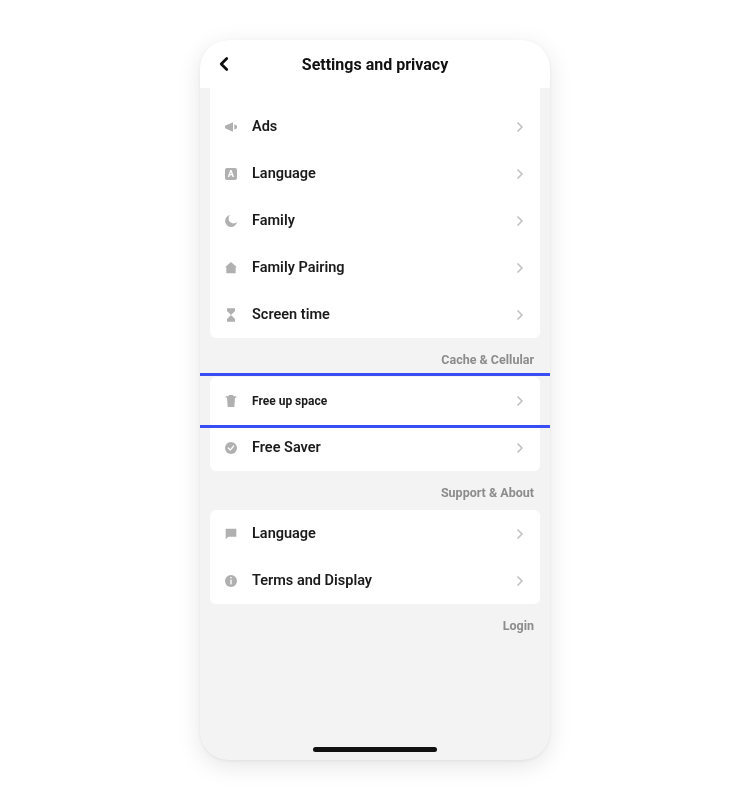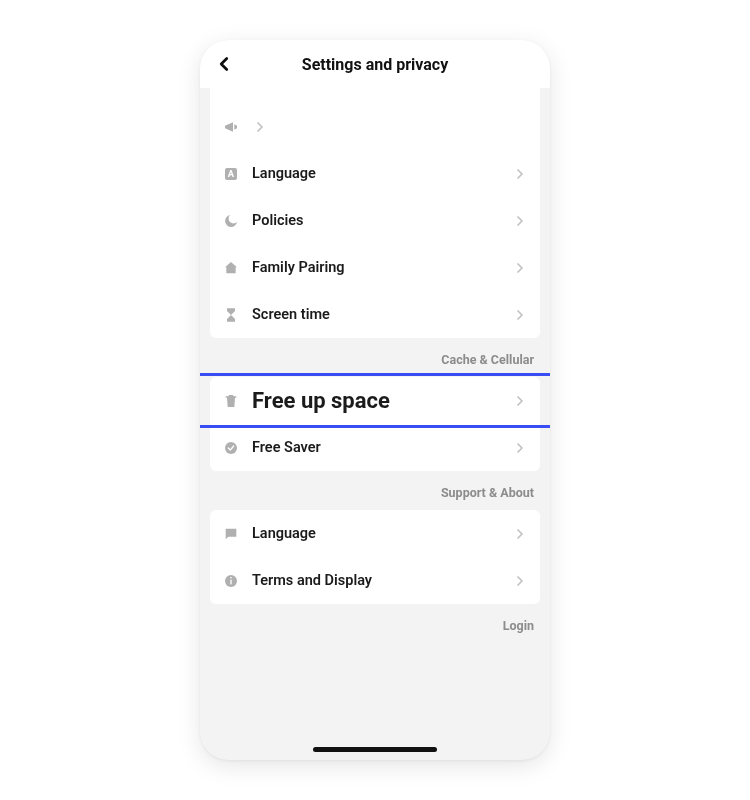--- a/index.html
+++ b/index.html
@@ -107,21 +107,21 @@
     position: absolute;
     border: 3.5px solid #3a4df3;
     border-radius: 28px;
     pointer-events: none;
     left: -36px;
     right: -36px;
     top: -4px;
     bottom: -4px;
   }
   .highlight-row .label {
-    font-size: 22px;
+    font-size: 12px;
     font-weight: 700;
   }
   .home-indicator {
     position: absolute;
     bottom: 8px;
     left: 50%;
     transform: translateX(-50%);
     width: 124px;
     height: 5px;
     background: #111;
@@ -154,20 +154,21 @@
           </span>
 
         </div>
 
         <div class="row">
           <span class="icon">
             <svg width="16" height="16" viewBox="0 0 24 24" fill="currentColor">
                 <path d="M3 10v4l12 5V5L3 10zM17 8v8l4-2V10l-4-2z"></path>
               </svg>
           </span>
+          <span class="label">Ads</span>
           <span class="chev">
             <svg width="16" height="16" viewBox="0 0 24 24" fill="none" stroke="currentColor" stroke-width="2.5" stroke-linecap="round" stroke-linejoin="round">
                 <polyline points="9 18 15 12 9 6"></polyline>
               </svg>
           </span>
         </div>
 
 
         <div class="row">
           <span class="icon">
@@ -183,21 +184,21 @@
               </svg>
           </span>
         </div>
 
         <div class="row">
           <span class="icon">
             <svg width="16" height="16" viewBox="0 0 24 24" fill="currentColor">
                 <path d="M21 13.5A9 9 0 1110.5 3a7 7 0 0010.5 10.5z"></path>
               </svg>
           </span>
-          <span class="label">Policies</span>
+          <span class="label">Family</span>
           <span class="chev">
             <svg width="16" height="16" viewBox="0 0 24 24" fill="none" stroke="currentColor" stroke-width="2.5" stroke-linecap="round" stroke-linejoin="round">
                 <polyline points="9 18 15 12 9 6"></polyline>
               </svg>
           </span>
         </div>
 
         <div class="row">
           <span class="icon">
             <svg width="16" height="16" viewBox="0 0 24 24" fill="currentColor">

